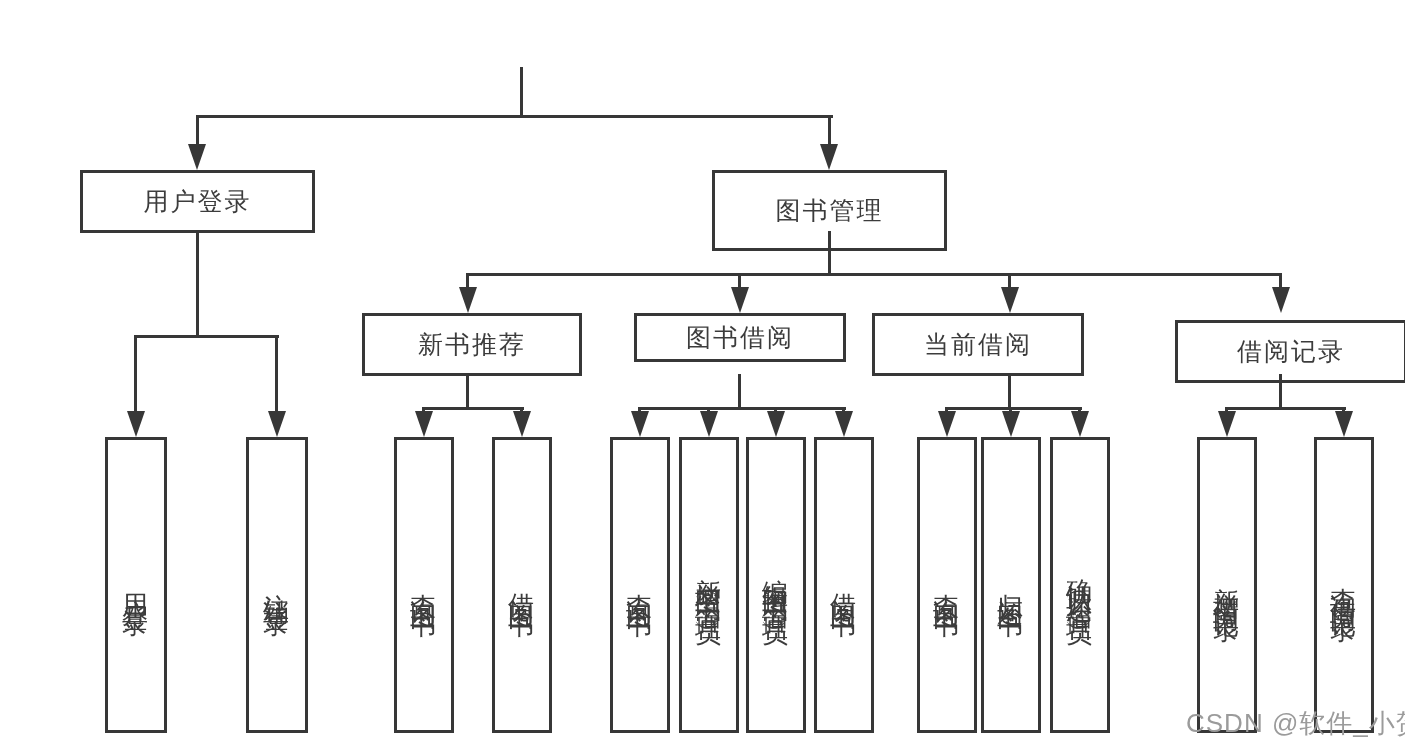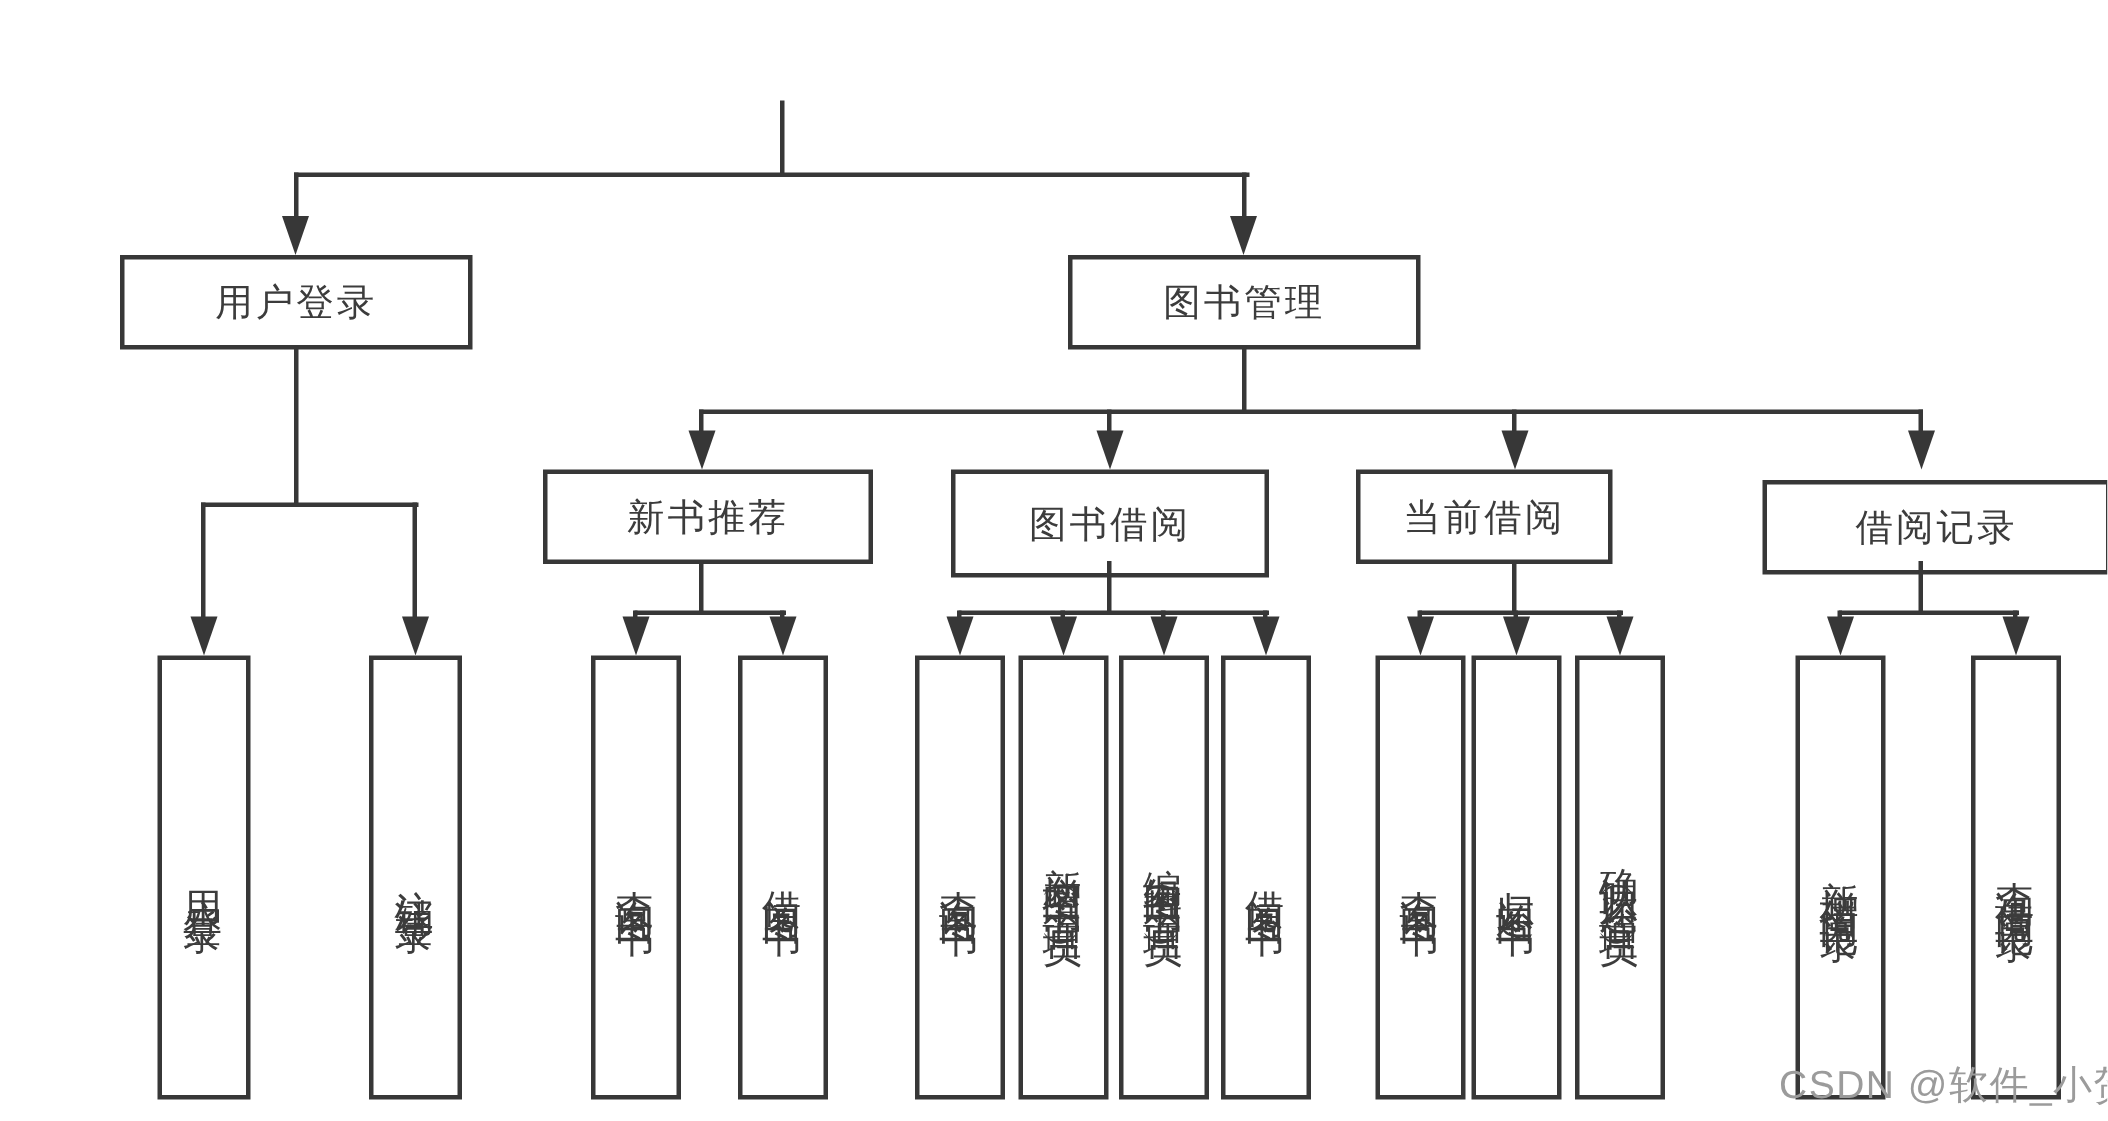--- a/index.html
+++ b/index.html
@@ -63,21 +63,21 @@
   <div class="vline" style="left:520px;top:67px;height:50px"></div>
   <div class="hline" style="left:196px;top:115px;width:637px"></div>
   <div class="vline" style="left:196px;top:115px;height:32px"></div>
   <div class="arrow" style="left:188px;top:144px"></div>
   <div class="vline" style="left:828px;top:115px;height:32px"></div>
   <div class="arrow" style="left:820px;top:144px"></div>
 
   <div class="node" style="left:80px;top:170px;width:235px;height:63px">
     <span class="label">用户登录</span>
   </div>
-  <div class="node" style="left:712px;top:170px;width:235px;height:63px">
+  <div class="node" style="left:712px;top:170px;width:235px;height:81px">
     <span class="label">图书管理</span>
   </div>
 
   <div class="vline" style="left:196px;top:231px;height:106px"></div>
   <div class="hline" style="left:134px;top:335px;width:145px"></div>
   <div class="vline" style="left:134px;top:335px;height:78px"></div>
   <div class="arrow" style="left:127px;top:411px"></div>
   <div class="vline" style="left:275px;top:335px;height:78px"></div>
   <div class="arrow" style="left:268px;top:411px"></div>
 
@@ -88,24 +88,24 @@
   <div class="vline" style="left:738px;top:273px;height:16px"></div>
   <div class="arrow" style="left:731px;top:287px"></div>
   <div class="vline" style="left:1008px;top:273px;height:16px"></div>
   <div class="arrow" style="left:1001px;top:287px"></div>
   <div class="vline" style="left:1279px;top:273px;height:16px"></div>
   <div class="arrow" style="left:1272px;top:287px"></div>
 
   <div class="node" style="left:362px;top:313px;width:220px;height:63px">
     <span class="label">新书推荐</span>
   </div>
-  <div class="node" style="left:634px;top:313px;width:212px;height:72px">
+  <div class="node" style="left:634px;top:313px;width:212px;height:49px">
     <span class="label">图书借阅</span>
   </div>
-  <div class="node" style="left:904px;top:313px;width:171px;height:63px">
+  <div class="node" style="left:872px;top:313px;width:212px;height:63px">
     <span class="label">当前借阅</span>
   </div>
   <div class="node" style="left:1175px;top:320px;width:232px;height:63px">
     <span class="label">借阅记录</span>
   </div>
 
   <div class="vline" style="left:466px;top:374px;height:36px"></div>
   <div class="hline" style="left:423px;top:407px;width:101px"></div>
   <div class="vline" style="left:422px;top:407px;height:8px"></div>
   <div class="arrow" style="left:415px;top:411px"></div>

